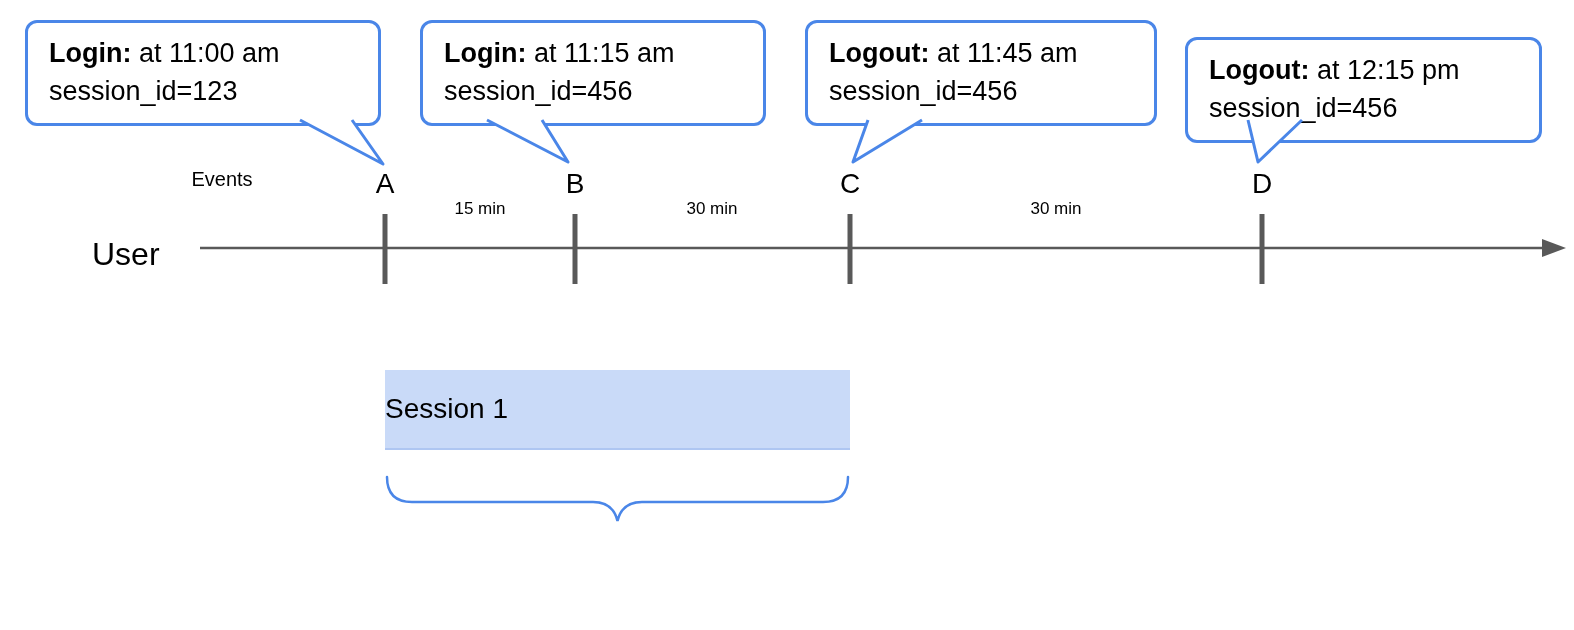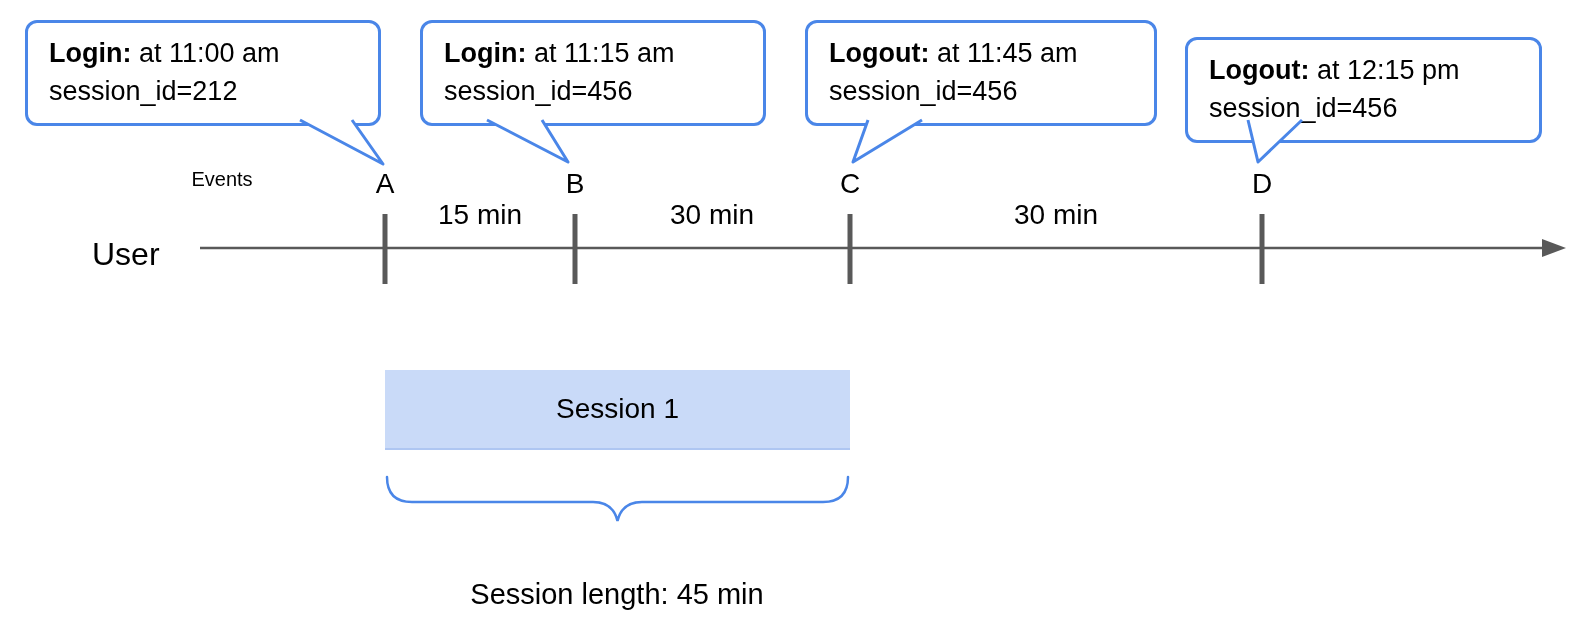--- a/index.html
+++ b/index.html
@@ -32,48 +32,47 @@
     left: 0; top: 0;
     width: 1574px; height: 630px;
     z-index: 5;
     pointer-events: none;
   }
   .label { position: absolute; z-index: 2; }
   .centered { transform: translateX(-50%); text-align: center; }
   .events-label { left: 222px; top: 168px; font-size: 20px; }
   .marker { top: 168px; font-size: 28px; }
   .user-label { left: 92px; top: 236px; font-size: 32px; }
-  .interval { top: 199px; font-size: 28px; }
+  .interval { top: 199px; font-size: 17px; }
   .session-box {
     position: absolute;
     left: 385px; top: 370px;
     width: 465px; height: 80px;
     box-sizing: border-box;
     background: #c9daf8;
     border-bottom: 2px solid #aec6f2;
     display: flex;
     align-items: center;
-    justify-content: center;
     font-size: 28px;
     z-index: 2;
   }
   .session-length {
     left: 617px; top: 578px;
     font-size: 29px;
     white-space: nowrap;
   }
 </style>
 </head>
 <body>
 
 <div class="canvas">
 
   <div class="callout" style="left:25px; width:356px;">
     <div><b>Login:</b> <span>at 11:00 am</span></div>
-    <div>session_id=212</div>
+    <div>session_id=123</div>
   </div>
   <div class="callout" style="left:420px; width:346px;">
     <div><b>Login:</b> <span>at 11:15 am</span></div>
     <div>session_id=456</div>
   </div>
   <div class="callout" style="left:805px; width:352px;">
     <div><b>Logout:</b> <span>at 11:45 am</span></div>
     <div>session_id=456</div>
   </div>
   <div class="callout" style="left:1185px; width:357px;margin-top:17px;">
@@ -91,21 +90,20 @@
   <div class="label user-label">User</div>
 
   <div class="label centered interval" style="left:480px;">15 min</div>
   <div class="label centered interval" style="left:712px;">30 min</div>
   <div class="label centered interval" style="left:1056px;">30 min</div>
 
   <div class="session-box">
     <span>Session 1</span>
   </div>
 
-  <div class="label centered session-length">Session length: 45 min</div>
 
   <svg class="svg-layer" viewBox="0 0 1574 630">
 
     <path d="M300,120 L383,164 L352,120" fill="#ffffff" stroke="#4a86e8" stroke-width="3" stroke-linejoin="round"></path>
     <path d="M487,120 L568,162 L542,120" fill="#ffffff" stroke="#4a86e8" stroke-width="3" stroke-linejoin="round"></path>
     <path d="M868,120 L853,162 L922,120" fill="#ffffff" stroke="#4a86e8" stroke-width="3" stroke-linejoin="round"></path>
     <path d="M1248,120 L1258,162 L1302,120" fill="#ffffff" stroke="#4a86e8" stroke-width="3" stroke-linejoin="round"></path>
 
     <line x1="200" y1="248" x2="1544" y2="248" stroke="#595959" stroke-width="2.5"></line>
     <polygon points="1542,239 1566,248 1542,257" fill="#595959"></polygon>

